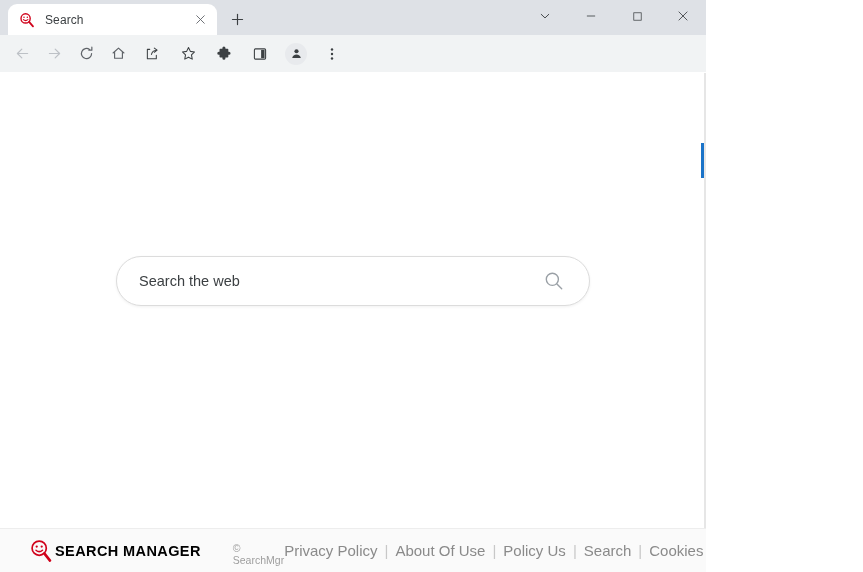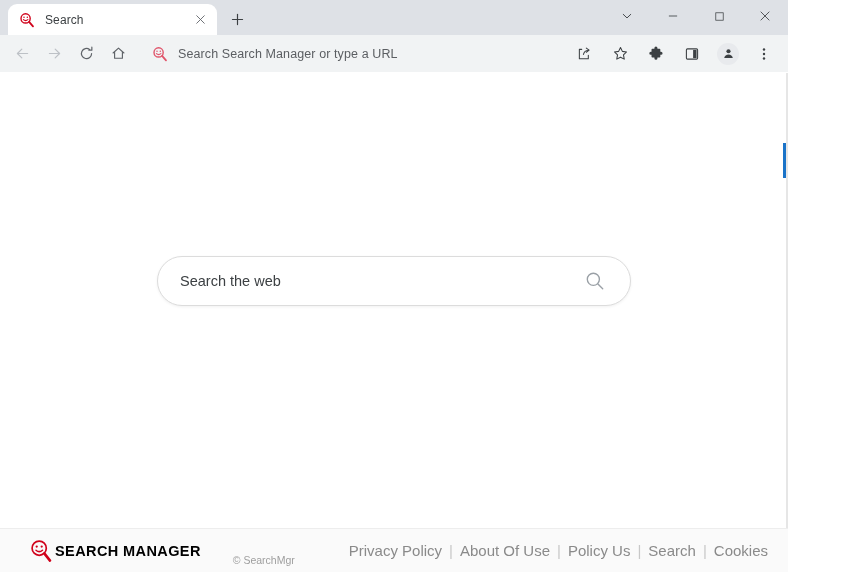--- a/index.html
+++ b/index.html
@@ -9,21 +9,21 @@
   body {
     width: 863px;
     height: 572px;
     overflow: hidden;
     background: #ffffff;
     font-family: "Liberation Sans", sans-serif;
     -webkit-font-smoothing: antialiased;
   }
   .browser {
     position: relative;
-    width: 788px;
+    width: 706px;
     height: 572px;
     background: #ffffff;
     display: flex;
     flex-direction: column;
   }
 
   
   .tabstrip {
     position: relative;
     height: 35px;
@@ -377,32 +377,20 @@
       </svg>
     </div>
 
     <div class="navbtn">
       <svg viewBox="0 0 20 20" width="17" height="17">
         <path d="M3.6 9.4 L10 3.7 L16.4 9.4" fill="none" stroke="currentColor" stroke-width="1.35" stroke-linecap="round" stroke-linejoin="round"></path>
         <path d="M5.4 8.6 L5.4 15.6 L14.6 15.6 L14.6 8.6" fill="none" stroke="currentColor" stroke-width="1.35" stroke-linecap="round" stroke-linejoin="round"></path>
       </svg>
     </div>
 
-    <div class="omnibox">
-      <span class="omni-icon">
-        <svg viewBox="0 0 16 16" width="16" height="16">
-          <circle cx="6.6" cy="6.4" r="4.6" fill="none" stroke="#e0546a" stroke-width="1.4"></circle>
-          <circle cx="5" cy="5.2" r="0.75" fill="#e0546a"></circle>
-          <circle cx="8.3" cy="5.2" r="0.75" fill="#e0546a"></circle>
-          <path d="M4.4 7.7 Q6.6 9.6 8.9 7.7" fill="none" stroke="#e0546a" stroke-width="1.1" stroke-linecap="round"></path>
-          <line x1="10.1" y1="9.9" x2="14" y2="14.3" stroke="#e0546a" stroke-width="1.8" stroke-linecap="round"></line>
-        </svg>
-      </span>
-      <span class="omni-text">Search Search Manager or type a URL</span>
-    </div>
 
     <div class="tbicon">
       <svg viewBox="0 0 20 20" width="16" height="16">
         <path d="M7.2 4.2 L4.2 4.2 L4.2 16 L15.4 16 L15.4 11.6" fill="none" stroke="currentColor" stroke-width="1.3" stroke-linecap="round" stroke-linejoin="round"></path>
         <path d="M9.3 10.6 C10.2 6.6 12.6 5.4 15.6 5.2" fill="none" stroke="currentColor" stroke-width="1.3" stroke-linecap="round"></path>
         <path d="M12.9 2.6 L16.4 5.2 L12.9 7.8" fill="none" stroke="currentColor" stroke-width="1.3" stroke-linecap="round" stroke-linejoin="round"></path>
       </svg>
     </div>
 
     <div class="tbicon">

